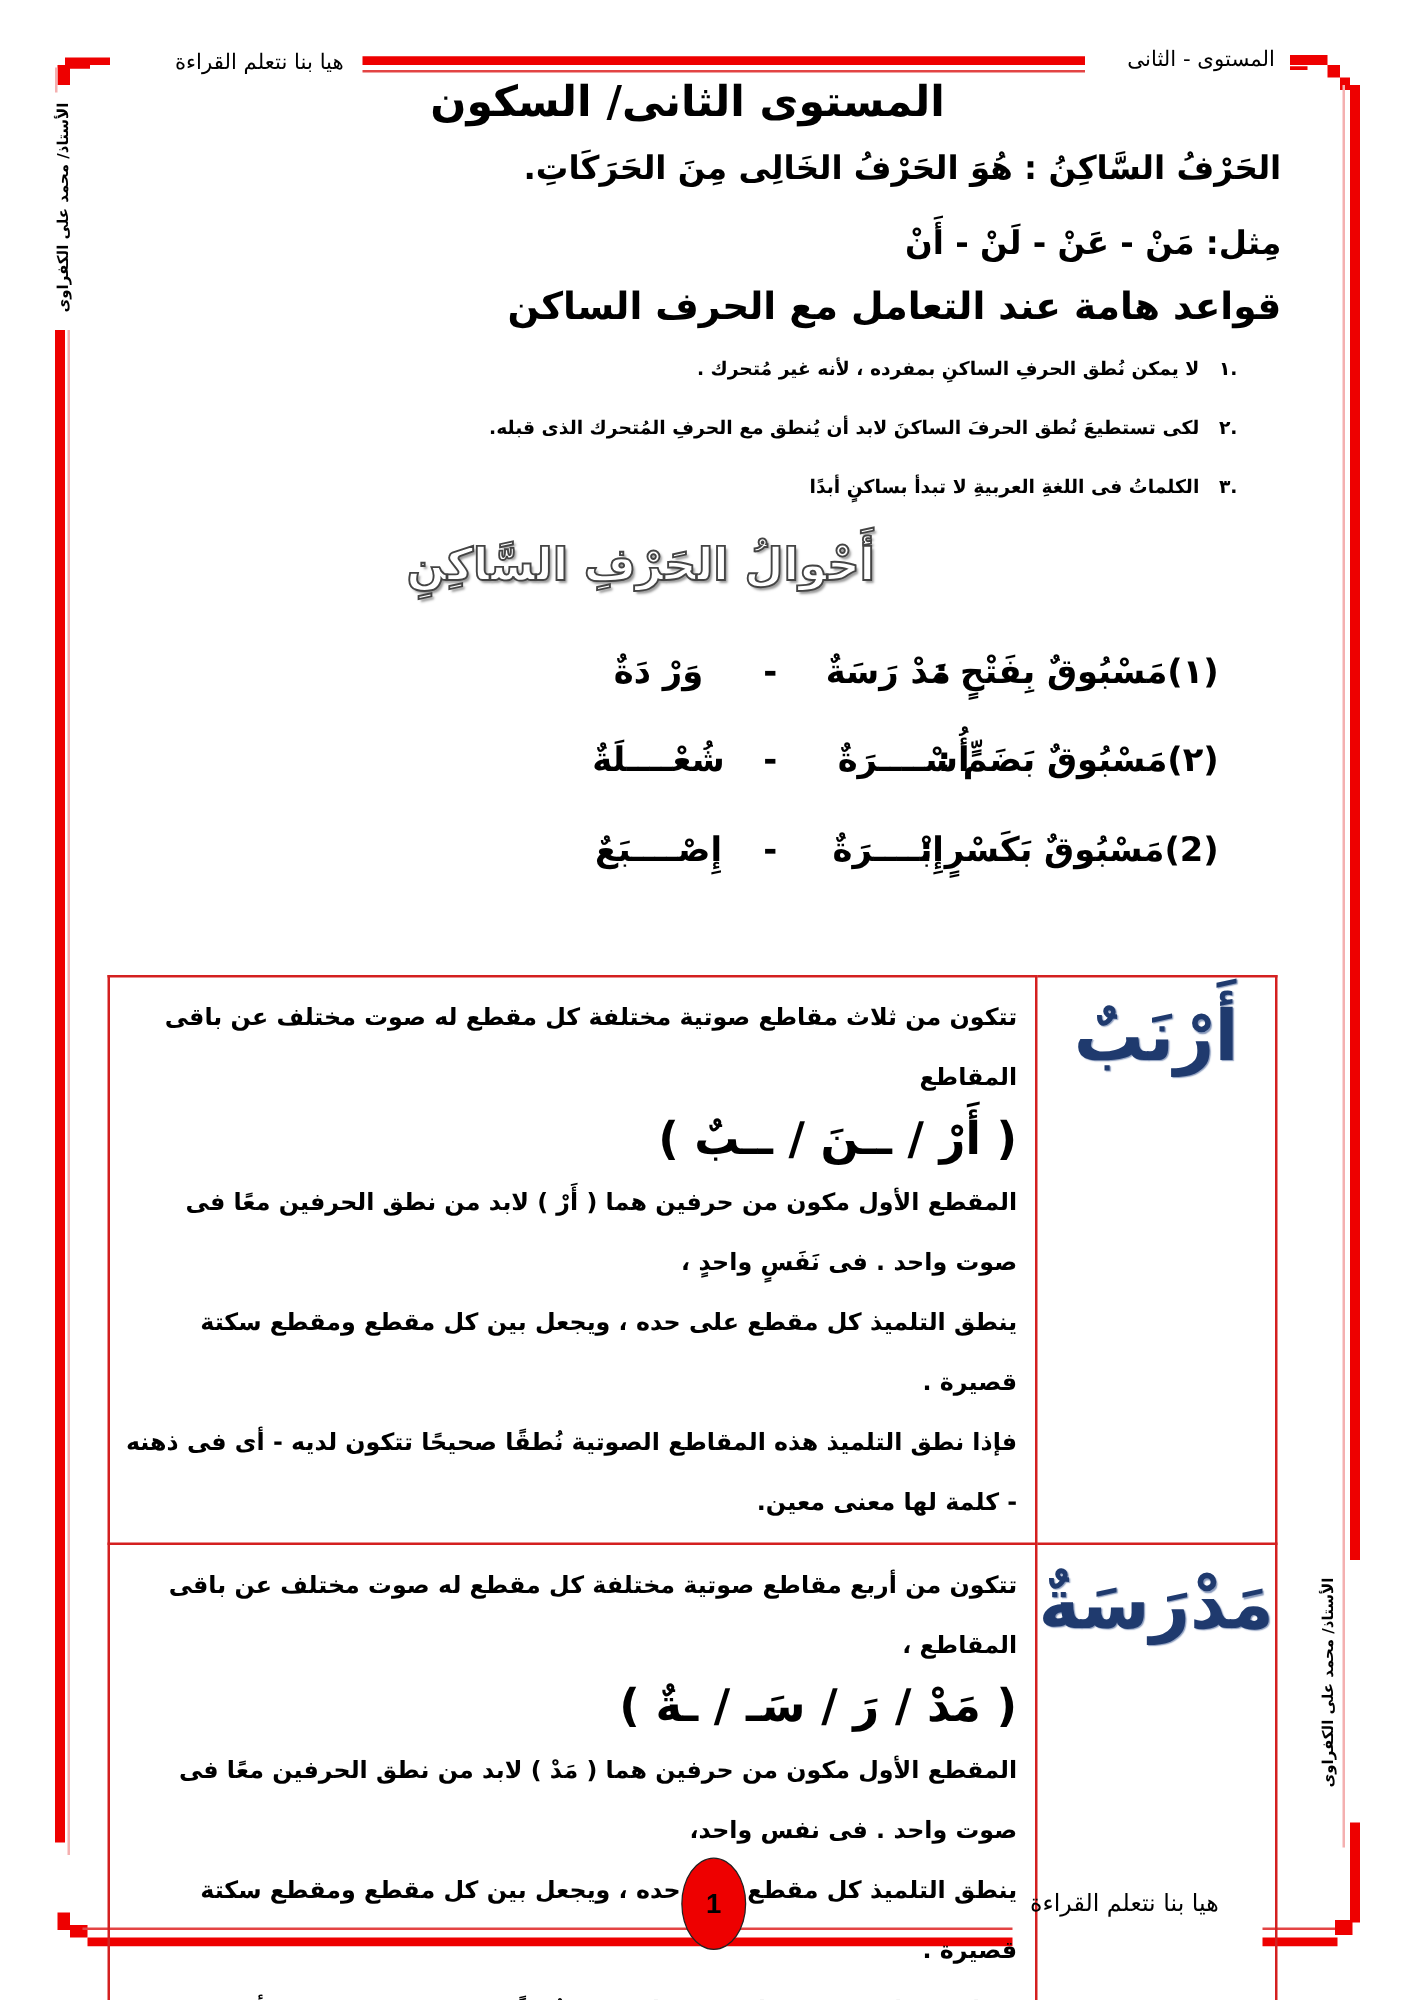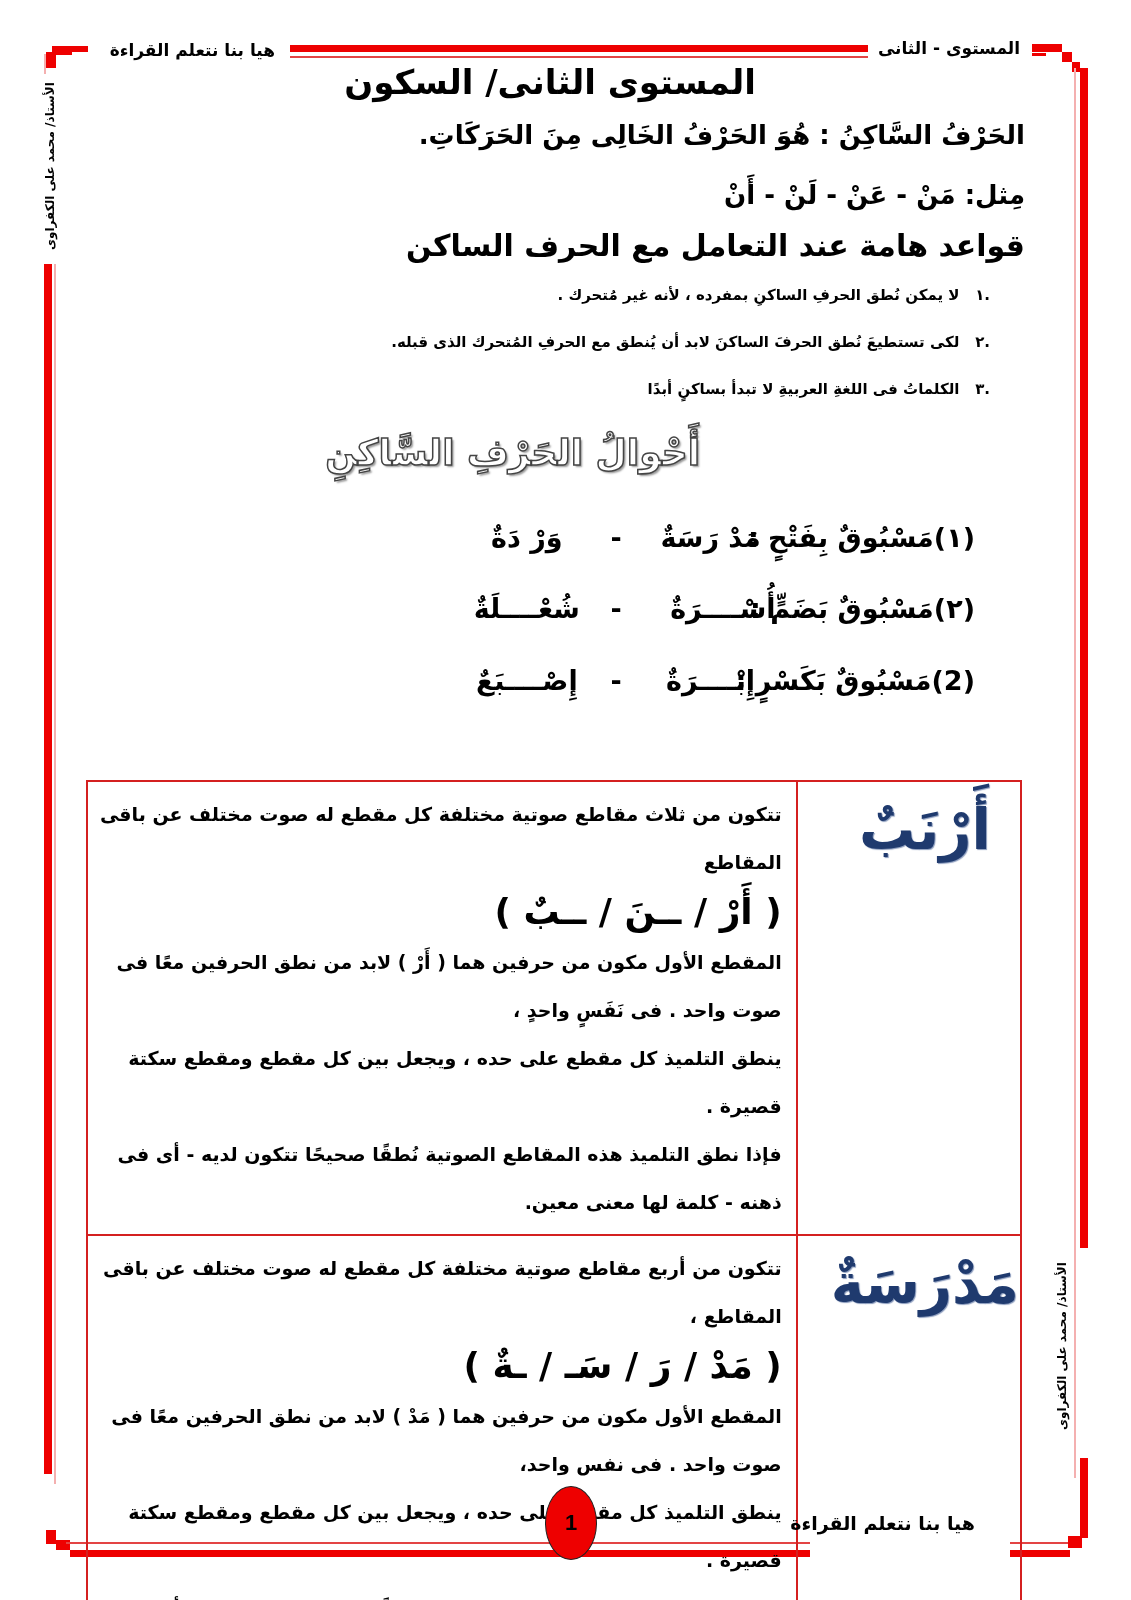--- a/index.html
+++ b/index.html
@@ -4,40 +4,40 @@
 <style>
   html, body { margin: 0; padding: 0; background: #ffffff; }
   body { width: 1131px; height: 1600px; position: relative; overflow: hidden;
          font-family: "DejaVu Sans", sans-serif; color: #000; }
   .abs { position: absolute; }
   .red { background: #ee0000; }
   .redline { background: #f4b0b0; }
   .rtl { direction: rtl; text-align: right; unicode-bidi: embed; }
 
   
-  .hdr-text { font-weight: bold; font-size: 17px; white-space: nowrap; }
+  .hdr-text { font-weight: normal; font-size: 17px; white-space: nowrap; }
 
   
   .side-credit { font-size: 12px; white-space: nowrap; transform-origin: left top;
                  direction: rtl; font-weight: bold; }
 
   .title { font-weight: bold; font-size: 34px; white-space: nowrap; letter-spacing: 0; }
   .def { font-weight: bold; font-size: 26px; white-space: nowrap; }
   .rules-title { font-weight: bold; font-size: 30px; white-space: nowrap; text-align: right; }
   .rule { font-weight: bold; font-size: 15px; white-space: nowrap; }
   .states-title { font-size: 36px; font-weight: bold; color: #fff;
                   -webkit-text-stroke: 1.5px #444; text-shadow: 2px 2px 2px #999; white-space: nowrap; }
   .state-row { font-weight: bold; font-size: 27px; white-space: nowrap; }
 
   table.words { position: absolute; left: 86px; top: 780px; width: 936px;
                 border-collapse: collapse; border: 2px solid #d42020; }
   table.words td { border: 2px solid #d42020; vertical-align: top; }
   td.word-cell { width: 155px; text-align: center; }
   .big-word { font-size: 56px; font-weight: bold; color: #1f3a6e; direction: rtl;
-              display: block; margin-top: 14px; text-shadow: 1px 1px 1px #8899bb; padding-left: 32px; }
+              display: block; margin-top: 14px; text-shadow: 1px 1px 1px #8899bb; }
   td.desc-cell { padding: 8px 14px 8px 10px; direction: rtl; text-align: right; }
   .desc-line { font-weight: bold; font-size: 19px; line-height: 48px; }
   .desc-syll { font-weight: bold; font-size: 36px; line-height: 52px; }
 
   .page-num { position: absolute; left: 545px; top: 1486px; width: 50px; height: 72px;
               border-radius: 50%; background: #ee0000; border: 1.5px solid #222;
               display: flex; align-items: center; justify-content: center;
               font-weight: bold; font-size: 22px; font-family: "Liberation Sans", sans-serif; }
 </style>
 </head>

